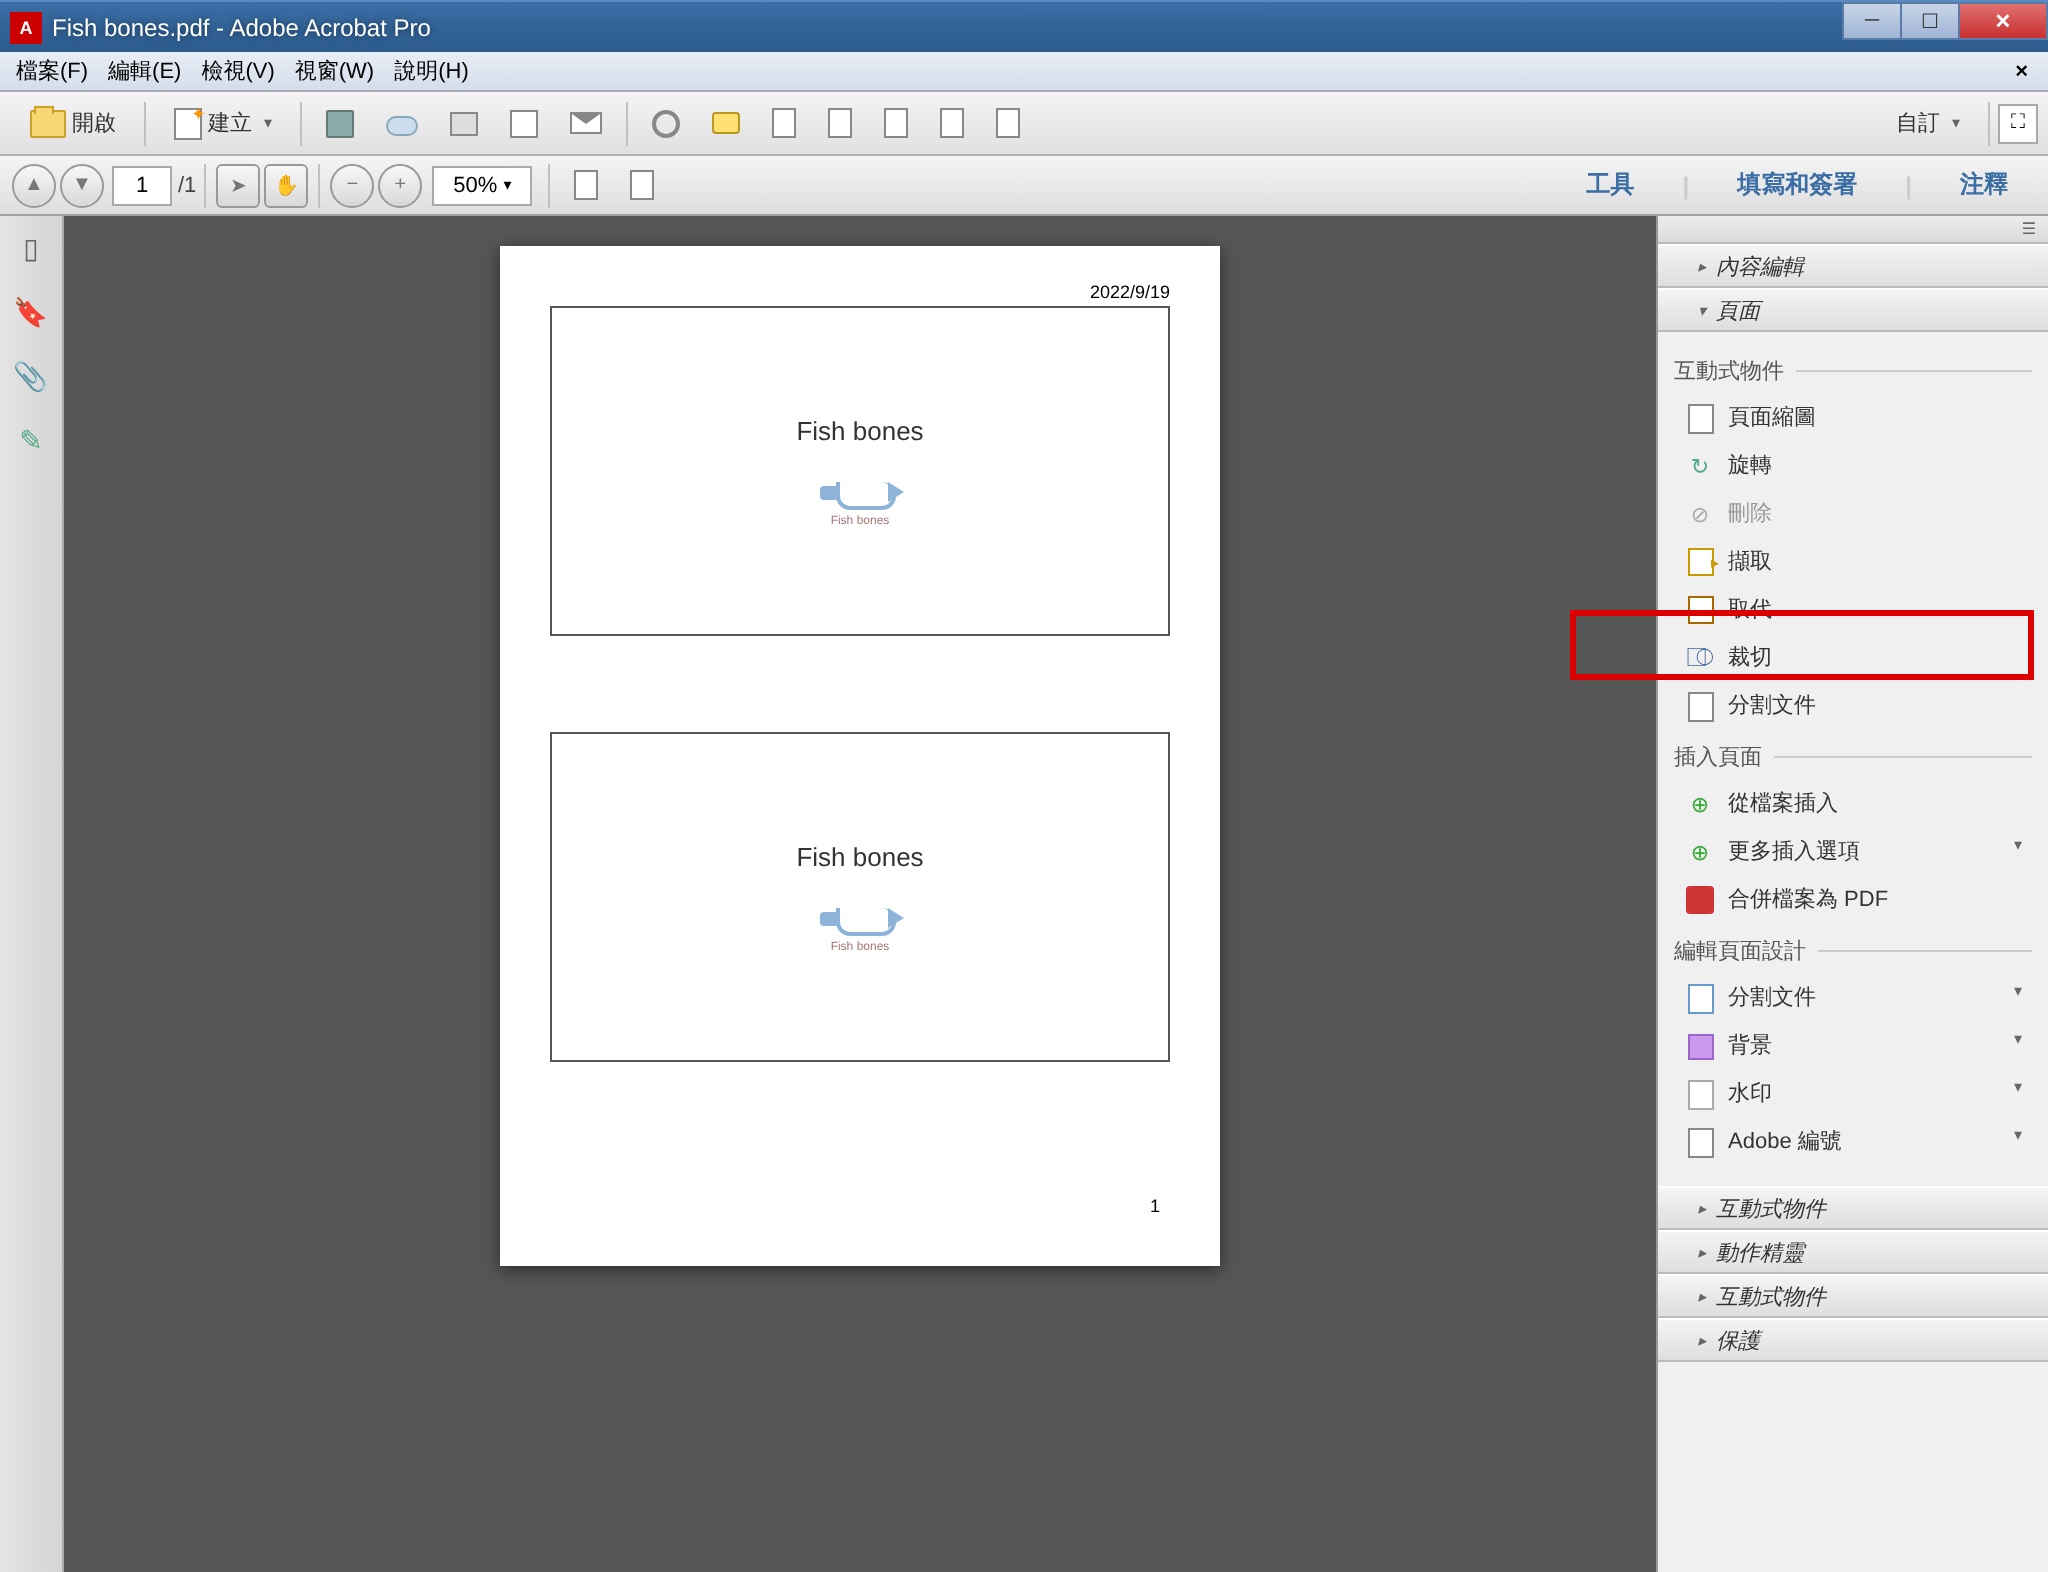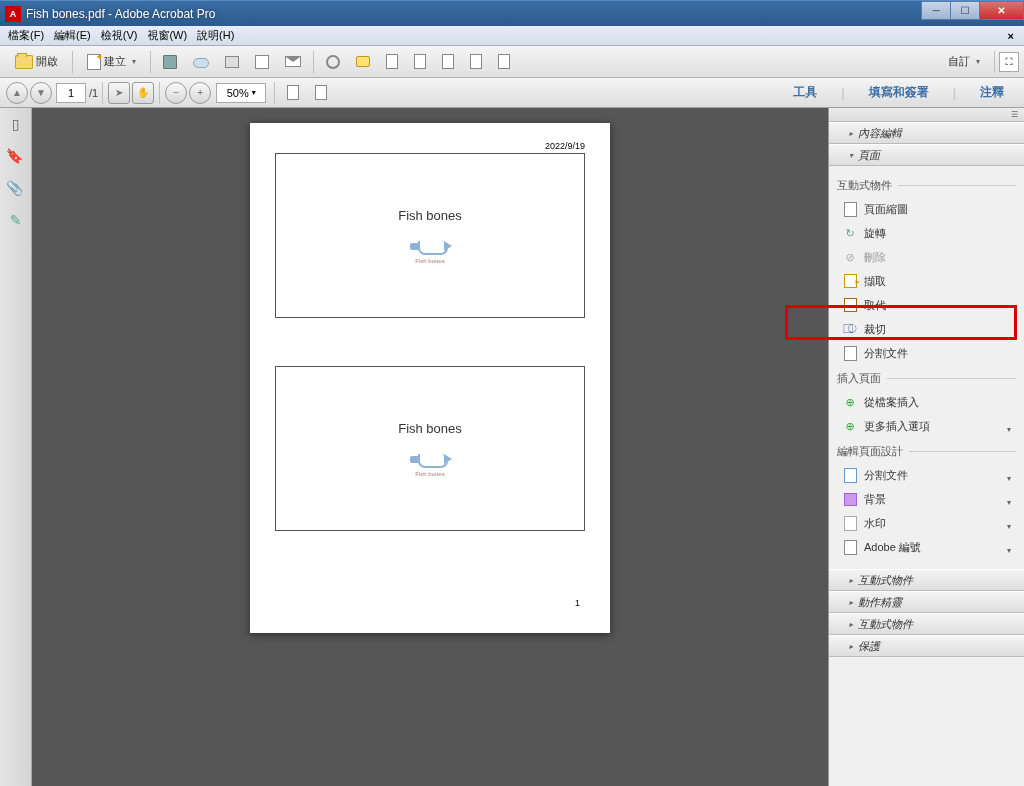--- a/index.html
+++ b/index.html
@@ -71,21 +71,21 @@
 
 .right-panel { width: 196px; background: #f0f0f0; border-left: 1px solid #999; display:flex;flex-direction:column;}
 .rp-header { height: 14px; background: linear-gradient(#ececec,#dcdcdc); border-bottom: 1px solid #bbb; display:flex;justify-content:flex-end;padding-right:4px;align-items:center;}
 .rp-header-btn{width:11px;height:11px;font-size:8px;color:#666;display:flex;align-items:center;justify-content:center;cursor:pointer;}
 .accordion-head { height: 22px; background: linear-gradient(#f4f4f4,#dedede); border-top: 1px solid #fff; border-bottom: 1px solid #bbb; display:flex;align-items:center;padding: 0 20px;cursor:pointer;font-size:11px;color:#333;font-style:italic;}
 .accordion-head::before { content:"▸"; font-size:8px;margin-right:5px;color:#666;}
 .accordion-head.open::before { content:"▾";}
 .accordion-body { padding: 6px 8px 10px; font-size:11px;color:#333;}
 .section-label { font-size: 11px; color:#555; margin: 6px 0 4px; display:flex;align-items:center;}
 .section-label::after{content:"";flex:1;height:1px;background:#ccc;margin-left:6px;}
-.tool-item { display:flex;align-items:flex-end;padding: 3px 4px; gap: 6px; cursor:pointer;border:1px solid transparent;position:relative;}
+.tool-item { display:flex;align-items:flex-start;padding: 3px 4px; gap: 6px; cursor:pointer;border:1px solid transparent;position:relative;}
 .tool-item.disabled{color:#999;}
 .tool-ico { width: 16px; height: 16px; display:flex;align-items:center;justify-content:center;font-size:11px;}
 .ti-thumb{background:#fff;border:1px solid #888;width:13px;height:15px;}
 .ti-rotate{color:#5a8;}
 .ti-del{color:#aaa;}
 .ti-extract{background:#fff;border:1px solid #c90;width:13px;height:14px;position:relative;}
 .ti-extract::after{content:"▸";position:absolute;right:-4px;top:2px;color:#c90;font-size:8px;}
 .ti-replace{background:#fff;border:1px solid #a60;width:13px;height:14px;}
 .ti-crop{color:#469;font-size:13px;}
 .ti-split{background:#fff;border:1px solid #888;width:13px;height:15px;}
@@ -290,20 +290,26 @@
       <div class="section-label">插入頁面</div>
       <div class="tool-item">
           <span class="tool-ico ti-insert">⊕</span>
           <span>從檔案插入</span>
         </div>
       <div class="tool-item">
           <span class="tool-ico ti-more">⊕</span>
           <span>更多插入選項</span>
           <span class="drop-arrow">▾</span>
         </div>
+      <div class="tool-item">
+          <span class="tool-ico">
+            <span class="ti-merge"></span>
+          </span>
+          <span>合併檔案為 PDF</span>
+        </div>
 
       <div class="section-label">編輯頁面設計</div>
       <div class="tool-item">
           <span class="tool-ico">
             <span class="ti-hf"></span>
           </span>
           <span>分割文件</span>
           <span class="drop-arrow">▾</span>
         </div>
       <div class="tool-item">

